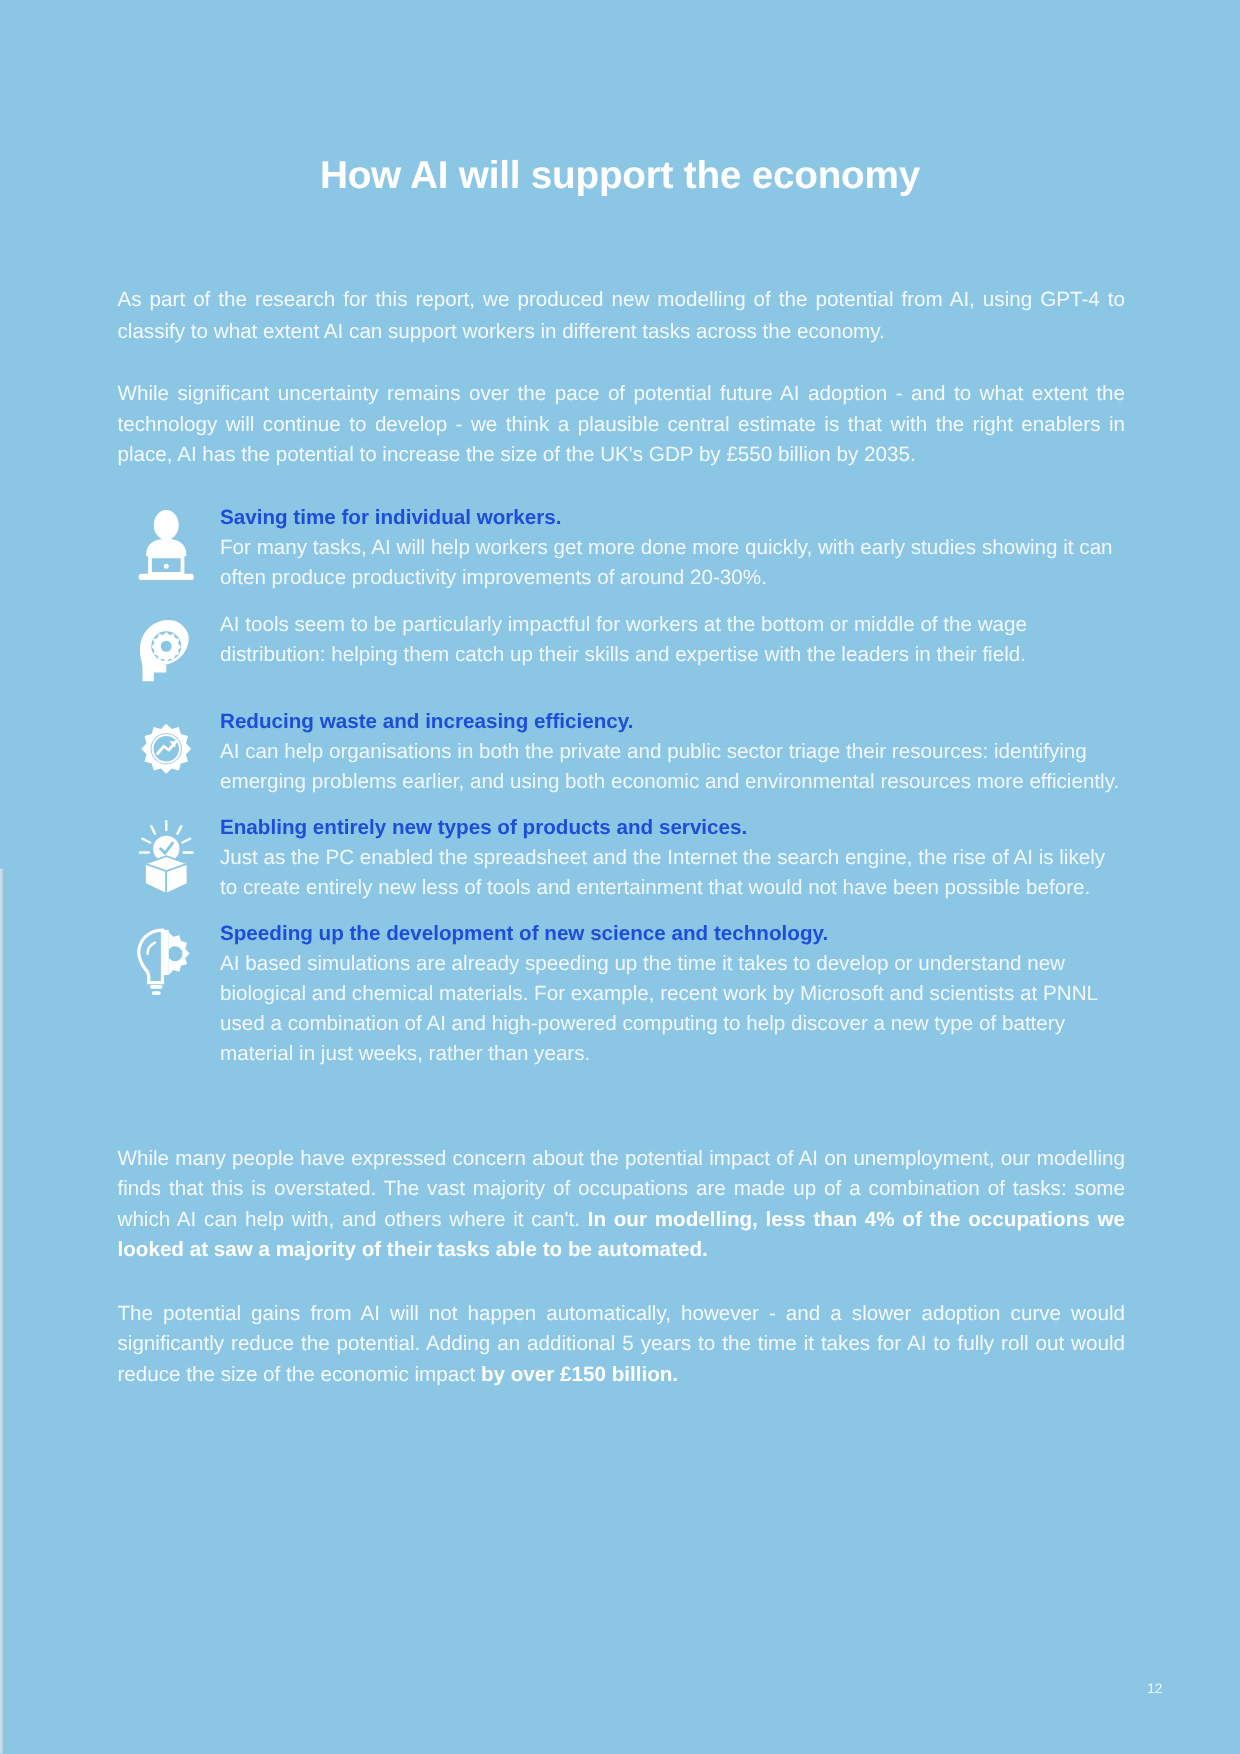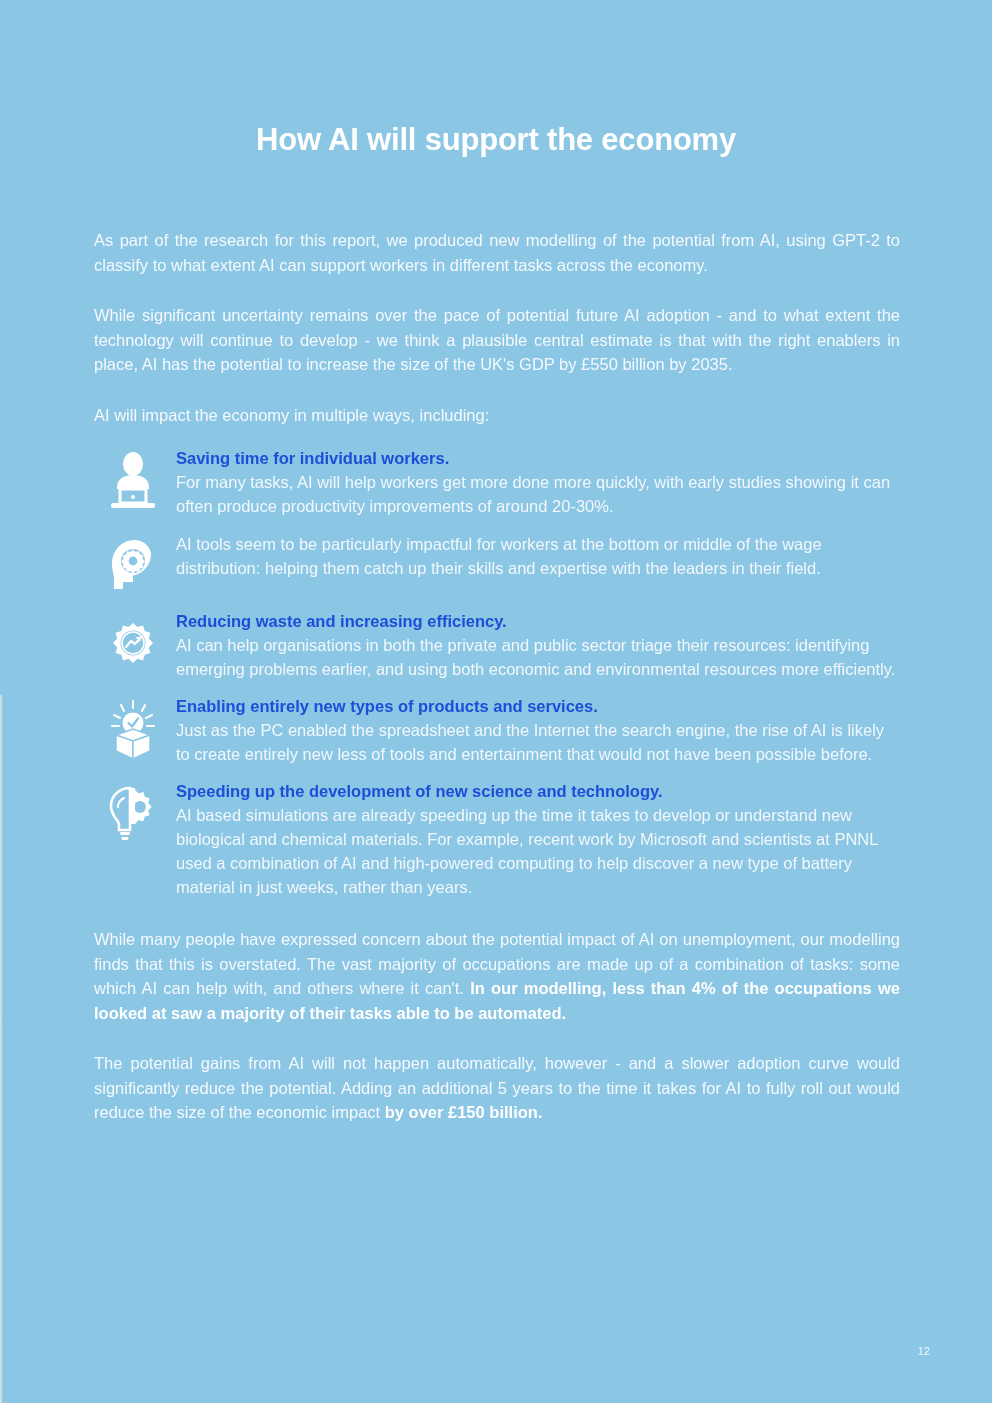--- a/index.html
+++ b/index.html
@@ -106,21 +106,21 @@
   }
   .bullet p {
     margin: 0;
     font-size: 16.5px;
     line-height: 24px;
     color: rgba(255,255,255,0.88);
     font-weight: 400;
   }
 
   .closing {
-    margin-top: 28px;
+    margin-top: 60px;
   }
   .closing p { margin-bottom: 26px; }
 
   .page-number {
     position: absolute;
     right: 62px;
     bottom: 46px;
     color: rgba(255,255,255,0.85);
     font-size: 11px;
     font-weight: 300;
@@ -130,23 +130,22 @@
 <body>
 
 <div class="page">
 
   <div class="page-edge"></div>
 
   <h1 class="title">How AI will support the economy</h1>
 
   <div class="content">
 
-    <p class="para">As part of the research for this report, we produced new modelling of the potential from AI, using GPT-2 to classify to what extent AI can support workers in different tasks across the economy.</p>
+    <p class="para">As part of the research for this report, we produced new modelling of the potential from AI, using GPT-4 to classify to what extent AI can support workers in different tasks across the economy.</p>
     <p class="para">While significant uncertainty remains over the pace of potential future AI adoption - and to what extent the technology will continue to develop - we think a plausible central estimate is that with the right enablers in place, AI has the potential to increase the size of the UK's GDP by £550 billion by 2035.</p>
-    <p class="para last-intro">AI will impact the economy in multiple ways, including:</p>
 
     <div class="bullets">
 
       <div class="bullet">
         <span class="icon-wrap">
           <svg width="56" height="60" viewBox="0 0 56 60" fill="#ffffff">
             <ellipse cx="28" cy="13" rx="10" ry="12"></ellipse>
             <path d="M12 36c0-8 7-12 16-12s16 4 16 12v2H12z"></path>
             <path d="M15 38h26v14H15z" fill="none" stroke="#ffffff" stroke-width="3"></path>
             <circle cx="28" cy="46" r="2"></circle>

